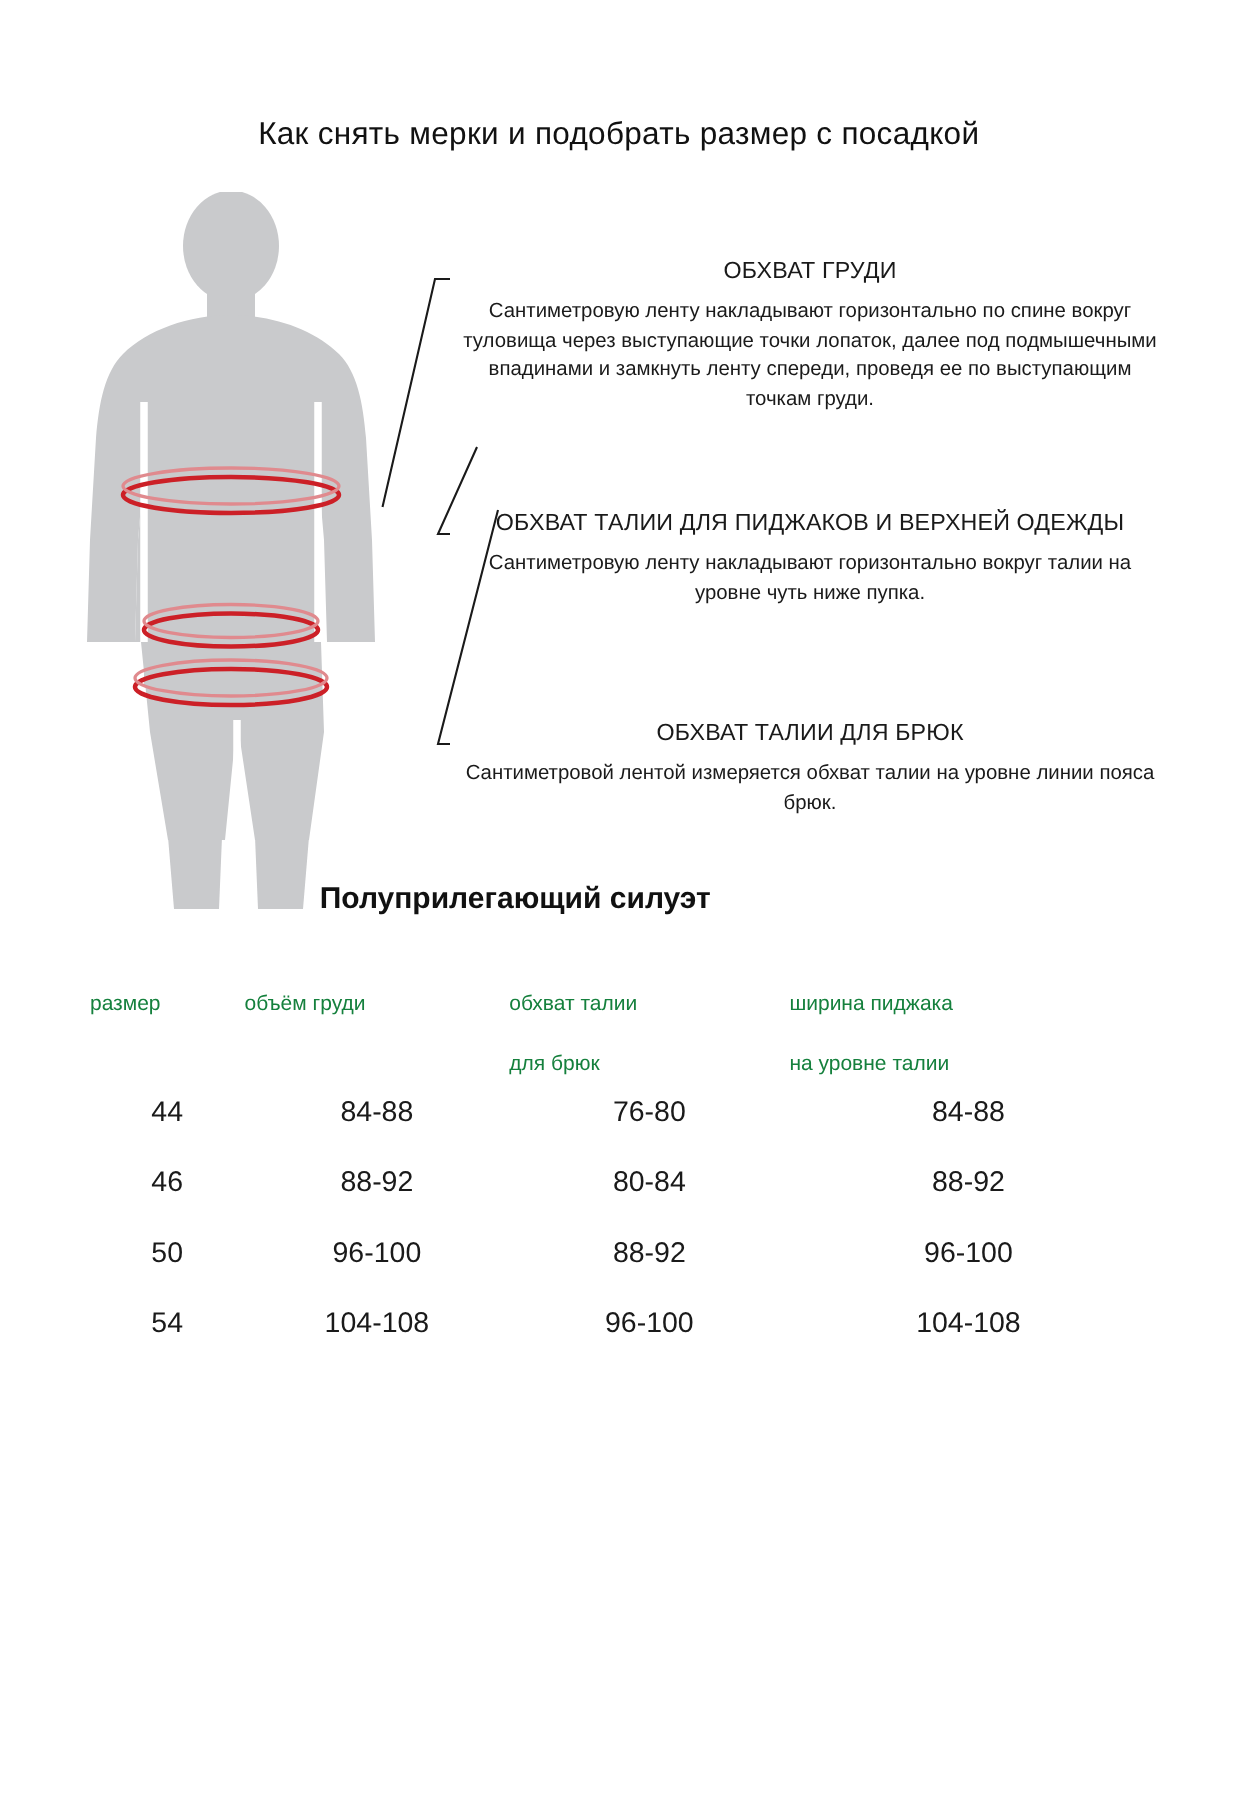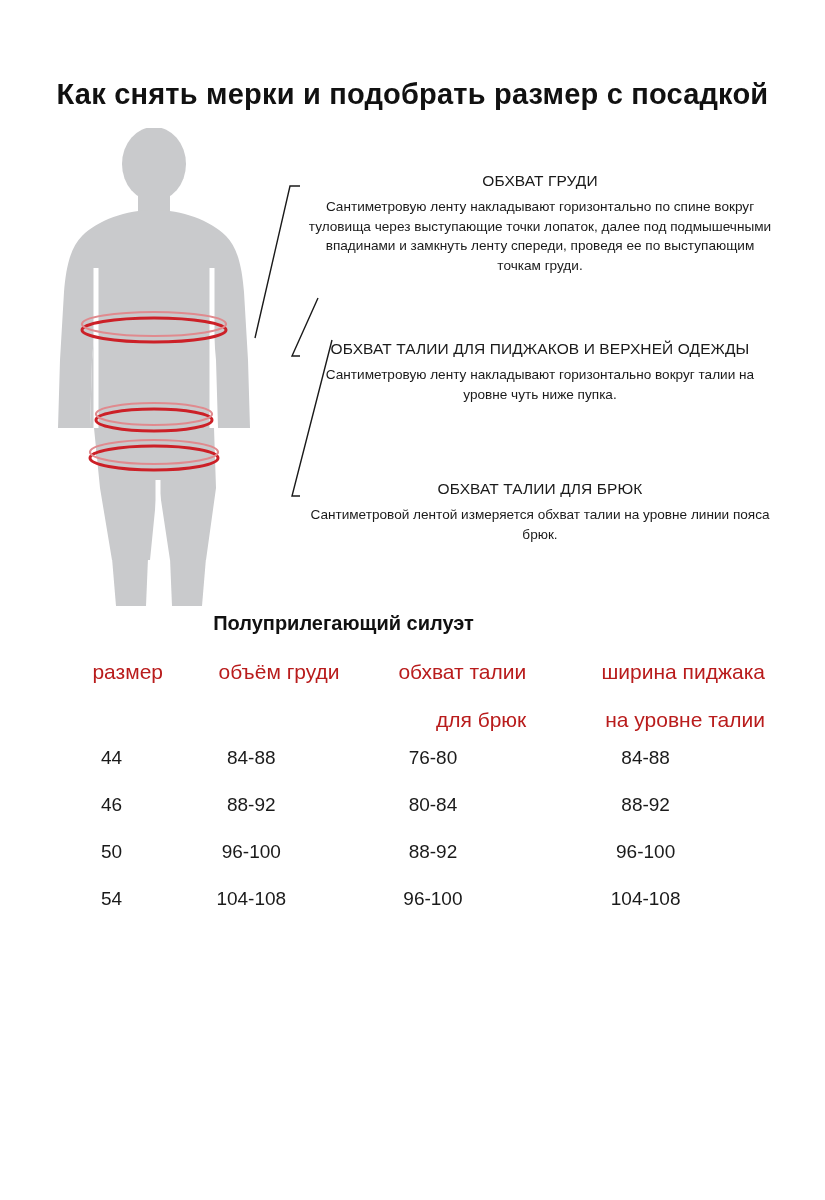--- a/index.html
+++ b/index.html
@@ -14,22 +14,22 @@
     font-family: "Liberation Sans", sans-serif;
     color: #1a1a1a;
     overflow: hidden;
   }
   #page-title {
     position: absolute;
     top: 78px;
     left: 0;
     width: 825px;
     text-align: center;
-    font-size: 29px;
-    font-weight: bold;
+    font-size: 21px;
+    font-weight: normal;
     letter-spacing: 0.2px;
     color: #111111;
   }
   
   #figure-area {
     position: absolute;
     top: 128px;
     left: 30px;
     width: 260px;
     height: 480px;
@@ -62,41 +62,41 @@
 
   
   .leader {
     position: absolute;
     pointer-events: none;
   }
 
   
   #silhouette-title {
     position: absolute;
-    top: 612px;
+    top: 588px;
     left: 0;
     width: 687px;
     text-align: center;
     font-size: 20px;
     font-weight: bold;
     color: #111111;
   }
   #size-table {
     position: absolute;
     top: 660px;
     left: 60px;
     width: 705px;
     border-collapse: collapse;
   }
   #size-table th {
-    font-size: 21px;
+    font-size: 14px;
     font-weight: normal;
-    color: #b91c1c;
+    color: #15803d;
     padding: 0 0 2px 0;
-    text-align: right;
+    text-align: left;
     vertical-align: top;
   }
   #size-table th .sub {
     display: block;
     margin-top: 24px;
     font-weight: normal;
   }
   #size-table td {
     font-size: 19px;
     text-align: center;

